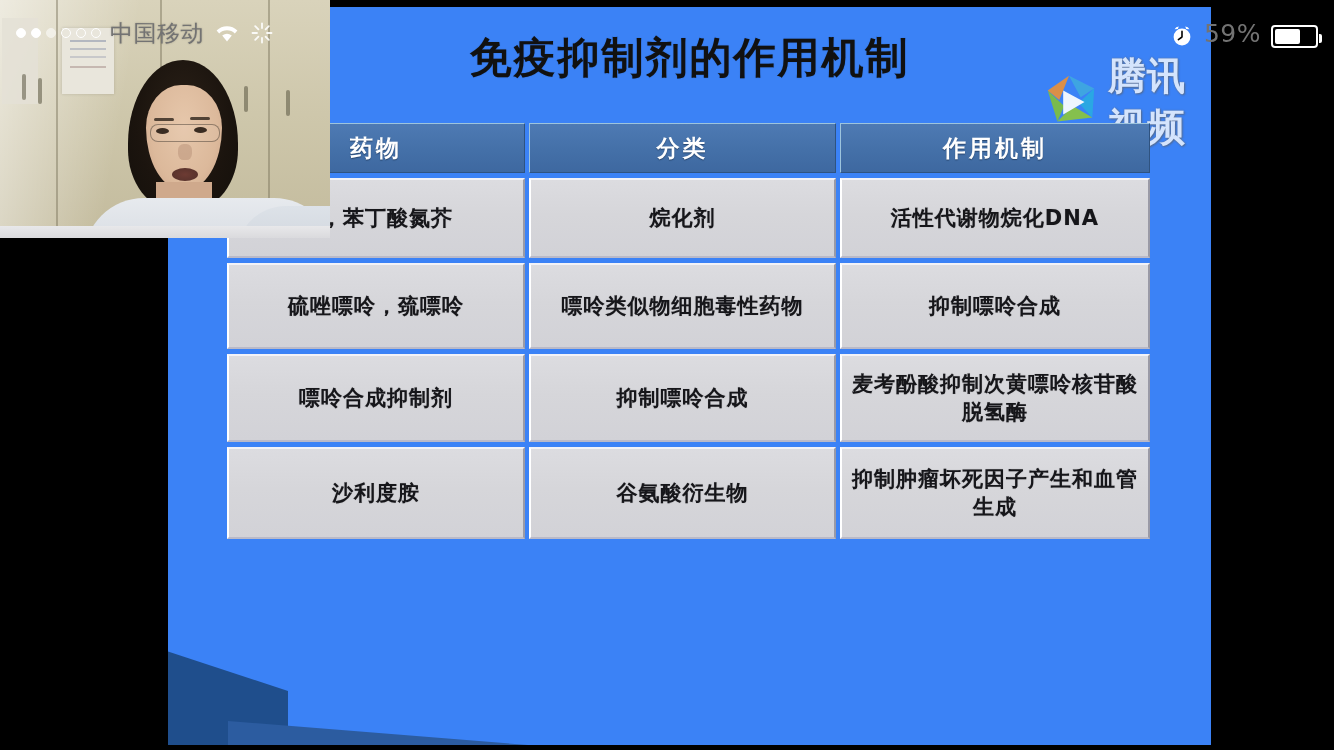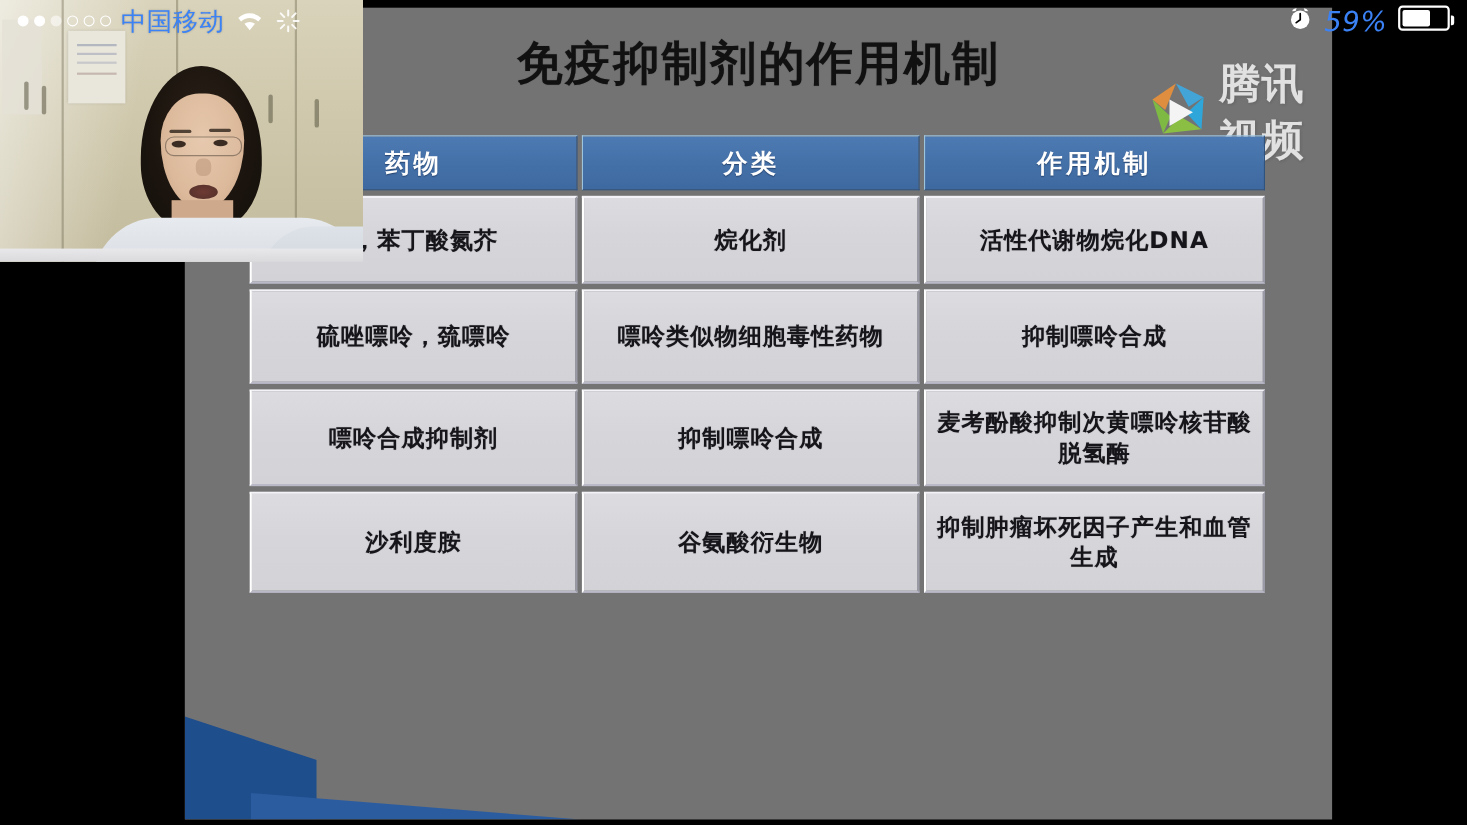--- a/index.html
+++ b/index.html
@@ -21,21 +21,21 @@
     overflow: hidden;
   }
 
   
   #slide {
     position: absolute;
     left: 168px;
     top: 7px;
     width: 1043px;
     height: 738px;
-    background: #737373;
+    background: #3b82f6;
     overflow: hidden;
   }
   
   .slide-wedge {
     position: absolute;
     left: 0;
     bottom: 0;
     width: 120px;
     height: 120px;
     background: #1f4e8c;
@@ -238,33 +238,33 @@
     border-radius: 50px 0 0 0;
   }
   .cam-desk {
     position: absolute; left: 0; bottom: 0; width: 330px; height: 12px;
     background: linear-gradient(180deg,#e8e8ea 0%, #dadadd 100%);
   }
 
   
   #statusbar {
     position: absolute;
-    left: 0; top: 0;
+    left: 0; top: 14px;
     width: 1334px; height: 38px;
     display: flex;
     align-items: center;
     padding: 0 16px;
     box-sizing: border-box;
-    color: #3b82f6;
+    color: #737373;
     font-size: 22px;
     font-family: "DejaVu Sans", "Liberation Sans", sans-serif;
     pointer-events: none;
   }
   .sb-left { display: flex; align-items: center; gap: 9px; }
-  .sb-right { display: flex; align-items: flex-start; gap: 10px; margin-left: auto; font-style: italic; }
+  .sb-right { display: flex; align-items: flex-end; gap: 10px; margin-left: auto; }
   .sb-dots { display: flex; align-items: center; gap: 5px; }
   .dot {
     width: 10px; height: 10px; border-radius: 50%;
     border: 1.5px solid #ffffff; box-sizing: border-box;
   }
   .dot.filled { background: #ffffff; }
   .sb-carrier {
     font-size: 23px; letter-spacing: 0.5px;
     text-shadow: 0 0 2px rgba(0,0,0,0.25);
   }

